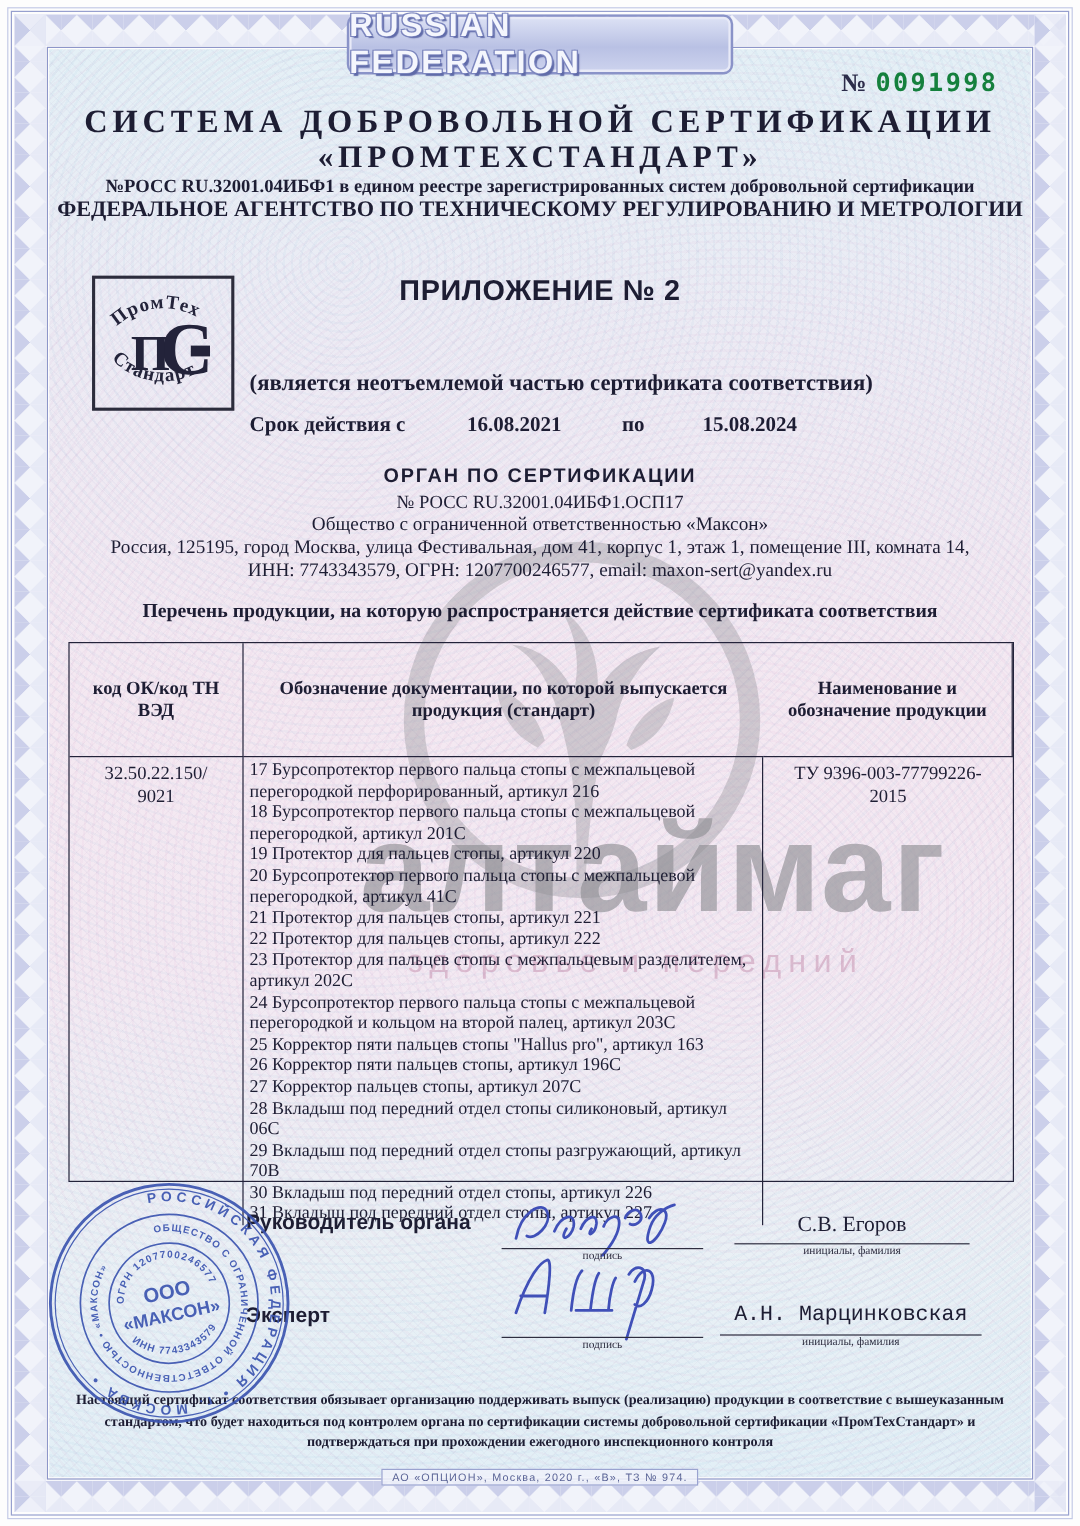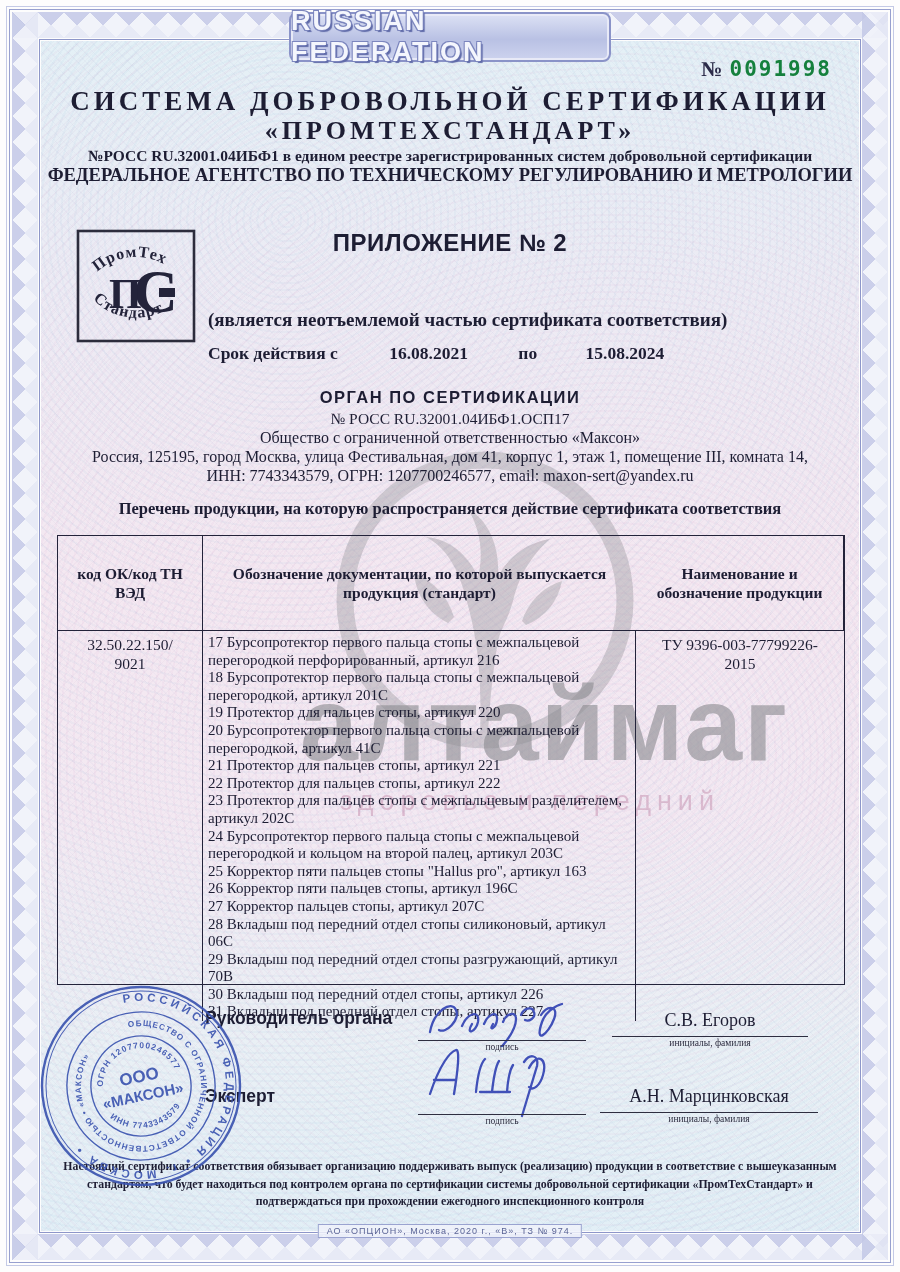--- a/index.html
+++ b/index.html
@@ -81,21 +81,21 @@
   
   .sig-label{position:absolute;font-family:"Liberation Sans",sans-serif;font-weight:bold;font-size:17.5px;z-index:3;}
   .lab1{left:205px;top:1008px;} .lab2{left:205px;top:1086px;}
   .sig-line{position:absolute;border-top:1.5px solid #2e2e40;z-index:3;}
   .sl1{left:418px;top:1040px;width:168px;} .sl2{left:418px;top:1114px;width:168px;}
   .nl1{left:612px;top:1036px;width:196px;} .nl2{left:600px;top:1112px;width:218px;}
   .sig-caption{position:absolute;font-size:9.5px;color:#2e2e40;text-align:center;z-index:3;}
   .sc1{left:418px;top:1042px;width:168px;} .sc2{left:418px;top:1116px;width:168px;}
   .nc1{left:612px;top:1038px;width:196px;} .nc2{left:600px;top:1114px;width:218px;}
   .sig-name{position:absolute;font-size:18px;text-align:center;z-index:3;}
-  .nm1{left:612px;top:1010px;width:196px;} .nm2{left:600px;top:1086px;width:218px;}
+  .nm1{left:612px;top:1010px;width:196px;} .nm2{left:600px;top:1086px;width:218px;font-family:Liberation Mono, monospace;}
   .sig-ink{position:absolute;z-index:3;}
   .ink1{left:420px;top:992px;} .ink2{left:422px;top:1042px;}
   .stamp{position:absolute;left:35px;top:980px;z-index:3;transform:rotate(-12deg);opacity:.92;}
   
   .footnote{position:absolute;left:45px;top:1158px;width:810px;text-align:center;
      font-size:11.8px;font-weight:bold;line-height:1.5;z-index:2;}
   .print-info{position:absolute;left:50%;transform:translateX(-50%);top:1224px;z-index:4;
      font-family:"Liberation Sans",sans-serif;font-size:9px;letter-spacing:1px;color:#5a6496;
      background:rgba(240,242,250,.85);border:1px solid #9aa3d0;padding:1px 8px;}
 </style>

